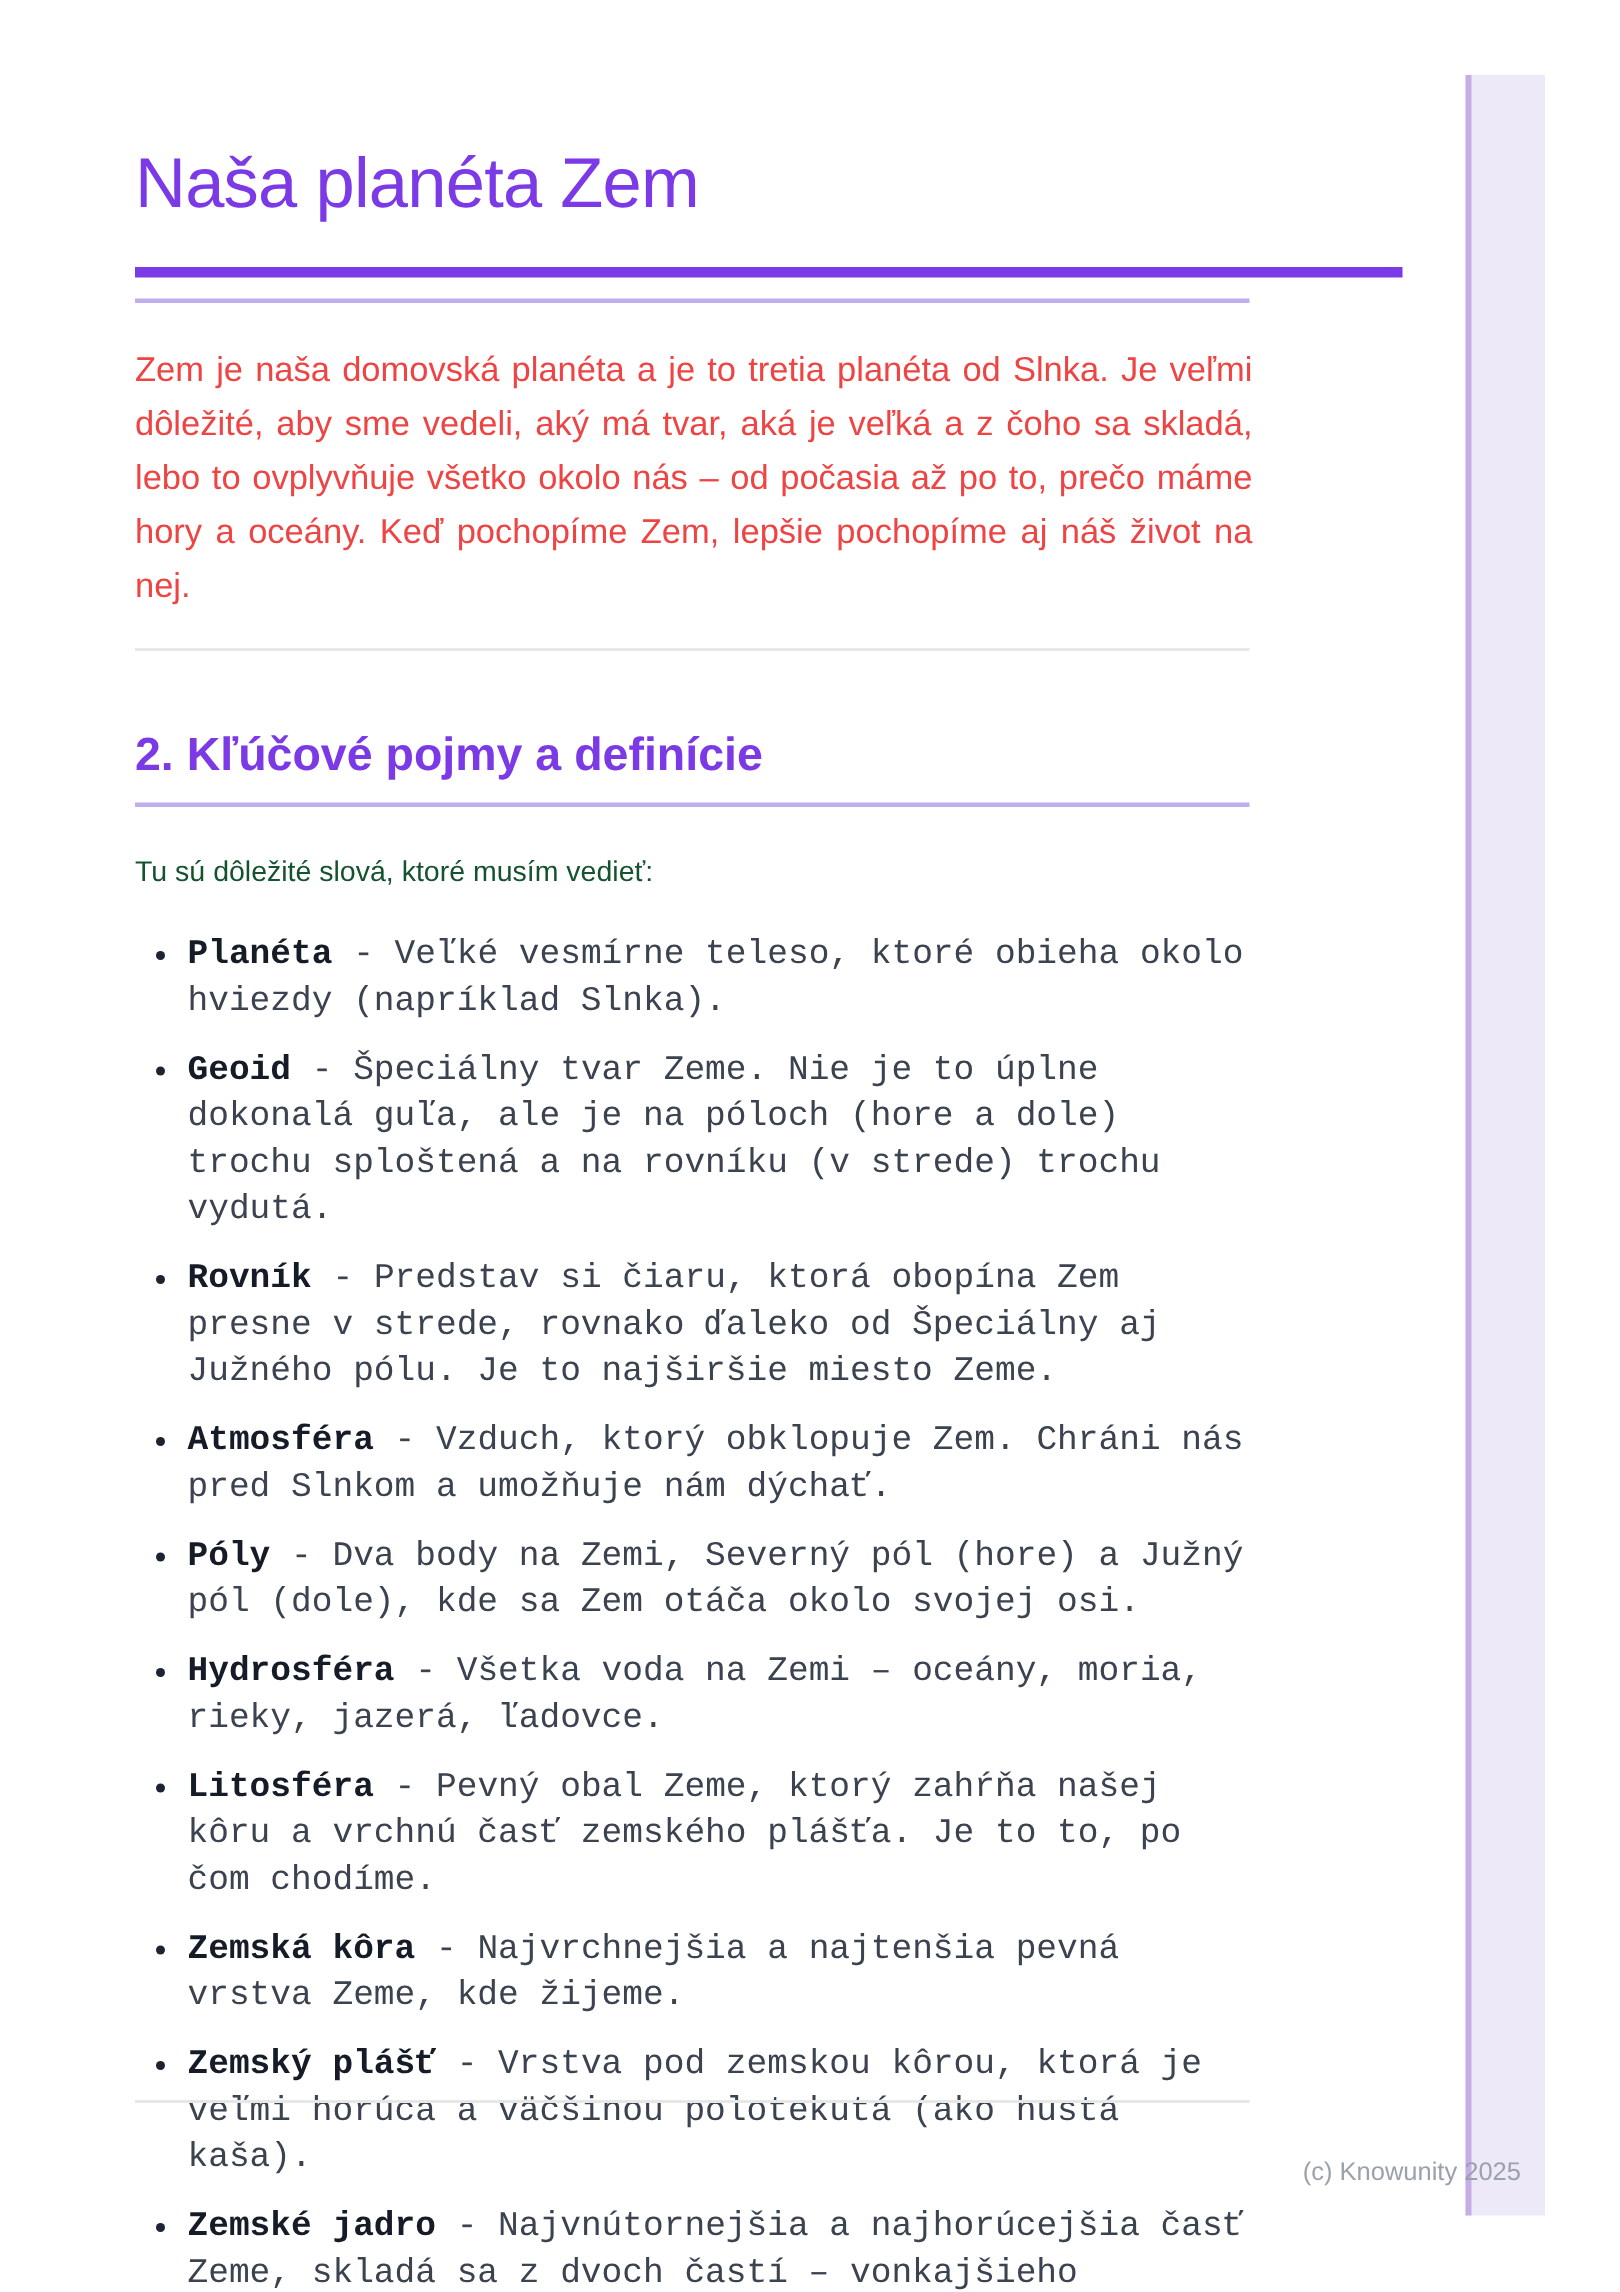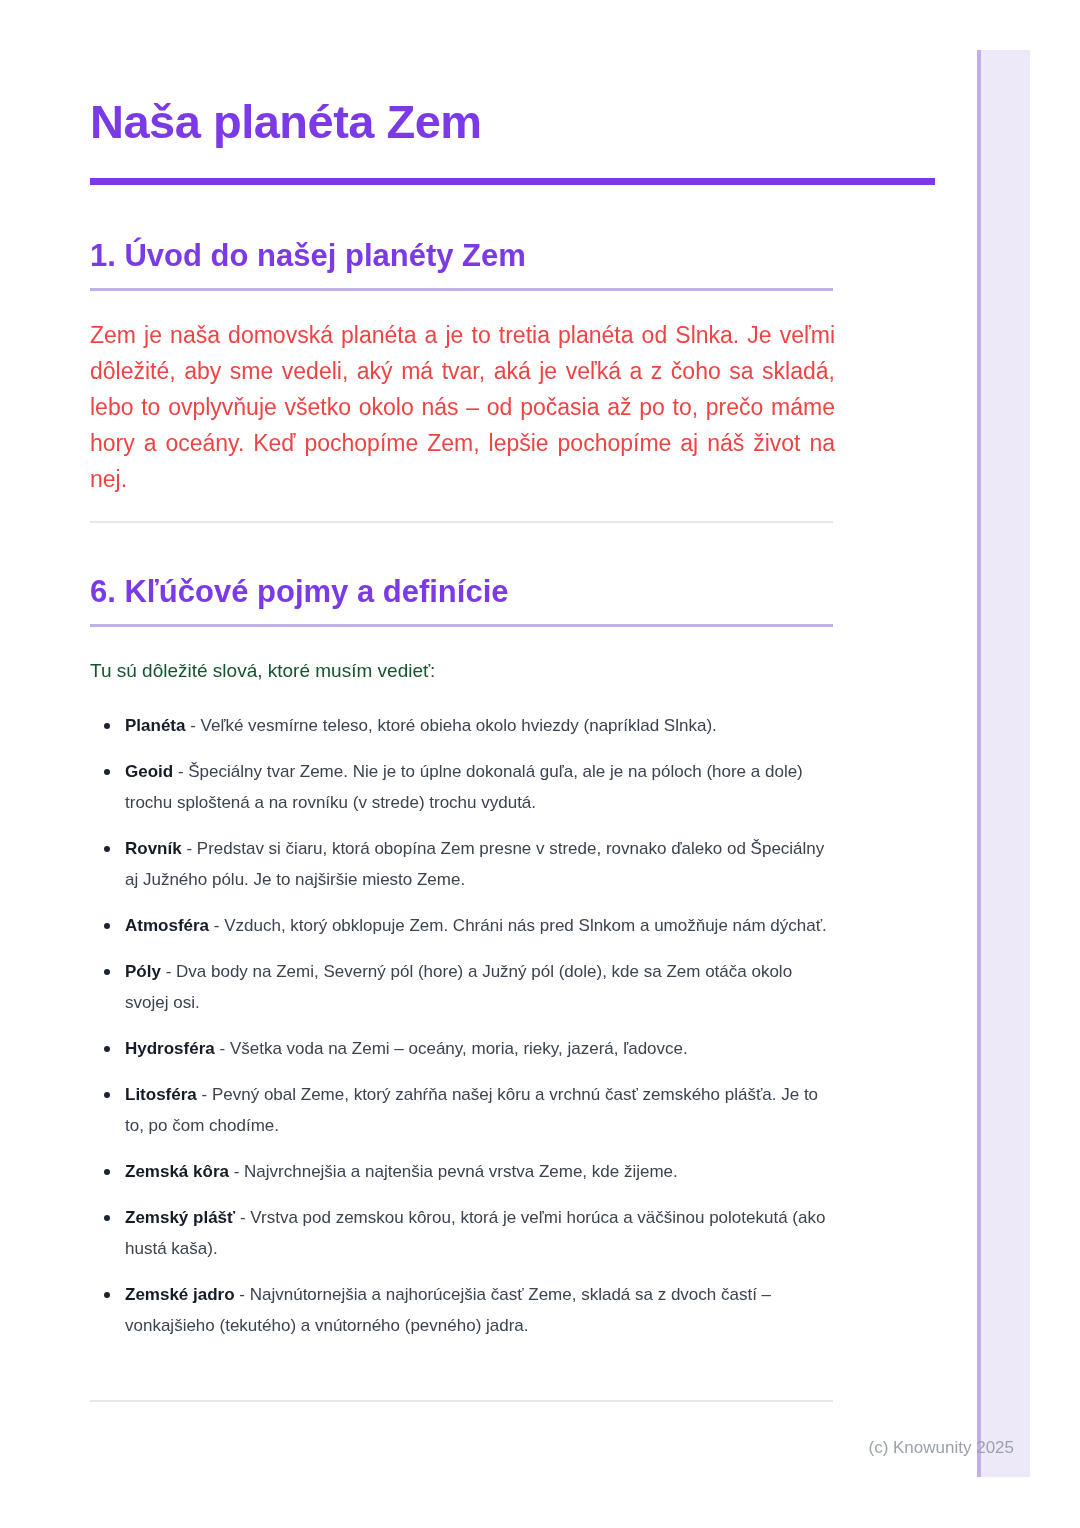--- a/index.html
+++ b/index.html
@@ -25,21 +25,21 @@
     position: absolute;
     left: 90px;
     top: 0;
     width: 745px;
     z-index: 1;
   }
   .page-title {
     margin-top: 96px;
     font-size: 47px;
     line-height: 1.1;
-    font-weight: 700;
+    font-weight: 400;
     letter-spacing: -0.5px;
     color: #7b3ae6;
   }
   .title-rule {
     width: 845px;
     height: 7px;
     background: #7b3ae6;
     margin-top: 30px;
   }
   .section-heading {
@@ -76,23 +76,24 @@
     margin-top: 24px;
   }
   .terms-list {
     list-style: none;
     margin-top: 24px;
   }
   .terms-list li {
     position: relative;
     padding-left: 35px;
     margin-bottom: 15px;
-    font-size: 17px;
+    font-size: 23px;
     line-height: 31px;
     color: #3b4350;
+    font-family: Liberation Mono, monospace;
   }
   .bullet-icon {
     position: absolute;
     left: 14px;
     top: 13px;
     width: 6px;
     height: 6px;
     border-radius: 50%;
     background: #1b2430;
   }
@@ -121,28 +122,27 @@
 </head>
 <body>
 
 <div class="side-stripe"></div>
 
 <div class="content">
 
   <h1 class="page-title">Naša planéta Zem</h1>
   <div class="title-rule"></div>
 
-  <h2 class="section-heading">1. Úvod do našej planéty Zem</h2>
   <div class="heading-underline"></div>
 
   <p class="body-paragraph">Zem je naša domovská planéta a je to tretia planéta od Slnka. Je veľmi dôležité, aby sme vedeli, aký má tvar, aká je veľká a z čoho sa skladá, lebo to ovplyvňuje všetko okolo nás – od počasia až po to, prečo máme hory a oceány. Keď pochopíme Zem, lepšie pochopíme aj náš život na nej.</p>
 
   <div class="section-divider"></div>
 
-  <h2 class="section-heading second">6. Kľúčové pojmy a definície</h2>
+  <h2 class="section-heading second">2. Kľúčové pojmy a definície</h2>
   <div class="heading-underline"></div>
 
   <p class="intro-paragraph">Tu sú dôležité slová, ktoré musím vedieť:</p>
 
   <ul class="terms-list">
     <li>
       <span class="bullet-icon"></span><span class="term">Planéta</span><span> - </span><span>Veľké vesmírne teleso, ktoré obieha okolo hviezdy (napríklad Slnka).</span>
     </li>
     <li>
       <span class="bullet-icon"></span><span class="term">Geoid</span><span> - </span><span>Špeciálny tvar Zeme. Nie je to úplne dokonalá guľa, ale je na póloch (hore a dole) trochu sploštená a na rovníku (v strede) trochu vydutá.</span>

